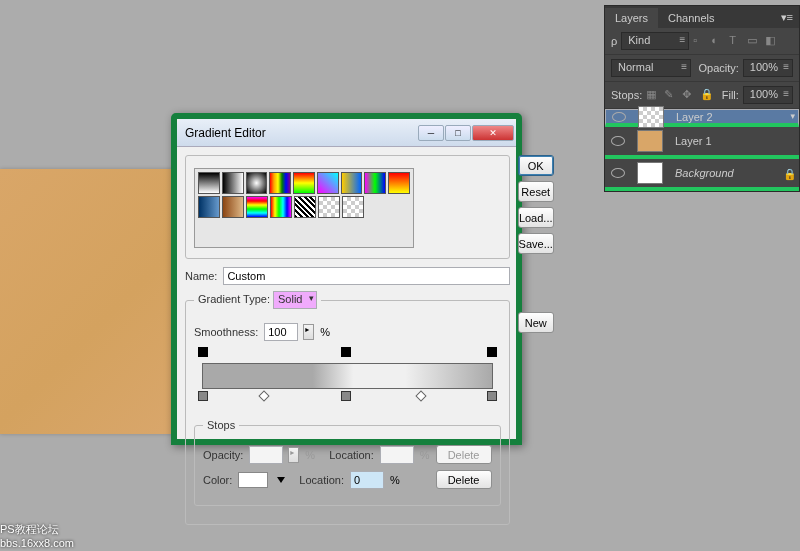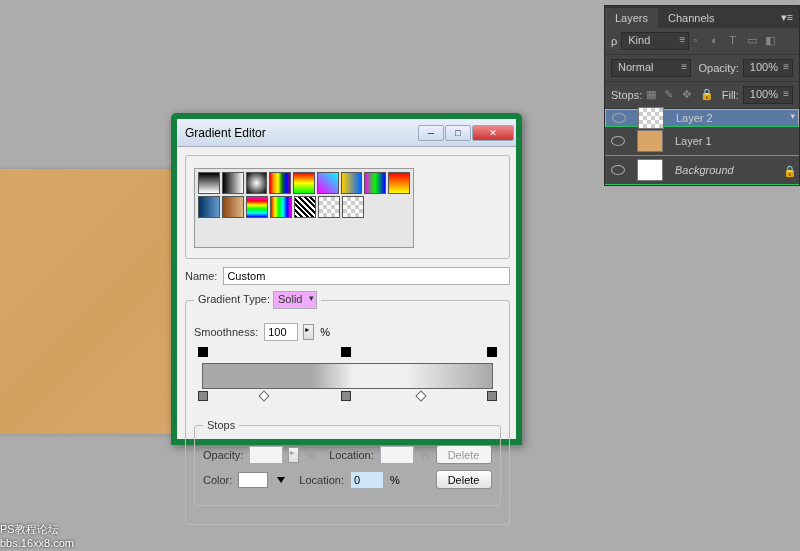--- a/index.html
+++ b/index.html
@@ -61,21 +61,21 @@
 
 .panel{position:absolute;right:0;top:5px;width:196px;background:#454545;color:#ccc;border:1px solid #2a2a2a}
 .ptabs{display:flex;background:#383838;height:22px;align-items:flex-end}
 .ptab{padding:4px 10px;font-size:11px}
 .ptab.act{background:#454545}
 .pmenu{margin-left:auto;padding:4px 6px}
 .prow{display:flex;align-items:center;gap:4px;padding:4px 6px;border-bottom:1px solid #383838}
 .prow .sel2{background:#3a3a3a;border:1px solid #2a2a2a;padding:1px 14px 1px 6px;height:18px;position:relative;flex:0 0 68px}
 .prow .sel2:after{content:"≡";position:absolute;right:3px;top:1px;font-size:10px;color:#aaa}
 .ico{width:14px;height:14px;color:#888}
-.layer{display:flex;align-items:center;gap:12px;padding:3px 6px;border-bottom:1px solid #22c55e}
+.layer{display:flex;align-items:center;gap:12px;padding:3px 6px;border-bottom:4px solid #22c55e}
 .layer.sel{background:#5a7aa3}
 .eye{width:14px;height:10px;border:1px solid #aaa;border-radius:50%}
 .thumb{width:26px;height:22px;border:1px solid #777;background:#fff}
 .thumb.chk{background:repeating-conic-gradient(#ccc 0 25%,#fff 0 50%) 0 0/8px 8px}
 .thumb.tan{background:#d9a668}
 .lname{font-size:11px}
 .lname.it{font-style:italic}
 .lock{width:10px;height:10px;margin-left:auto;color:#ccc}
 .watermark{position:absolute;bottom:2px;left:0;right:0;text-align:left;color:#fff;font-size:11px;text-shadow:0 0 3px #000}
 .spin{display:inline-block;width:11px;height:16px;border:1px solid #999;background:linear-gradient(#f3f3f3,#ddd);position:relative;margin-left:-1px}
@@ -164,20 +164,28 @@
             <span class="swatch"></span>
               <span class="tri"></span>
             <label style="margin-left:8px">Location:</label>
             <input class="txt sm" style="background: rgb(205, 230, 247);" value="0">
             <span>%</span>
             <div class="btn sm" style="margin-left:auto">Delete</div>
           </div>
         </fieldset>
       </fieldset>
     </div>
+    <div class="right">
+      <div class="btn def">OK</div>
+      <div class="btn">Reset</div>
+      <div class="btn">Load...</div>
+      <div class="btn">Save...</div>
+      <div style="height:48px"></div>
+      <div class="btn">New</div>
+    </div>
   </div>
 </div>
 
 <div class="panel">
   <div class="ptabs">
     <div class="ptab act">Layers</div>
     <div class="ptab">Channels</div>
     <div class="pmenu">▾≡</div>
   </div>
   <div class="prow">

